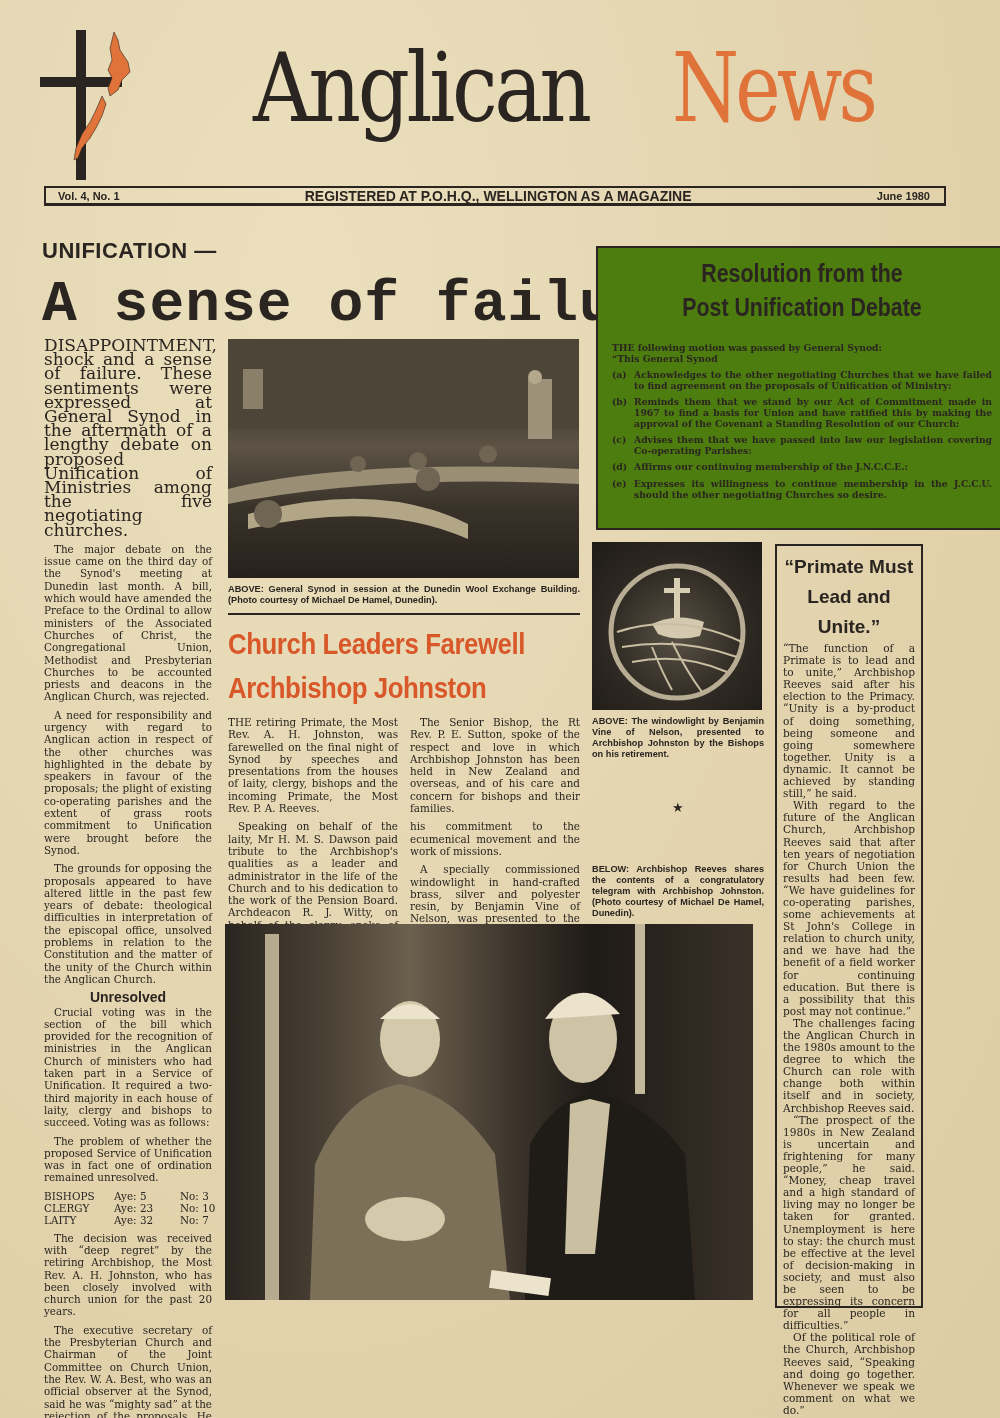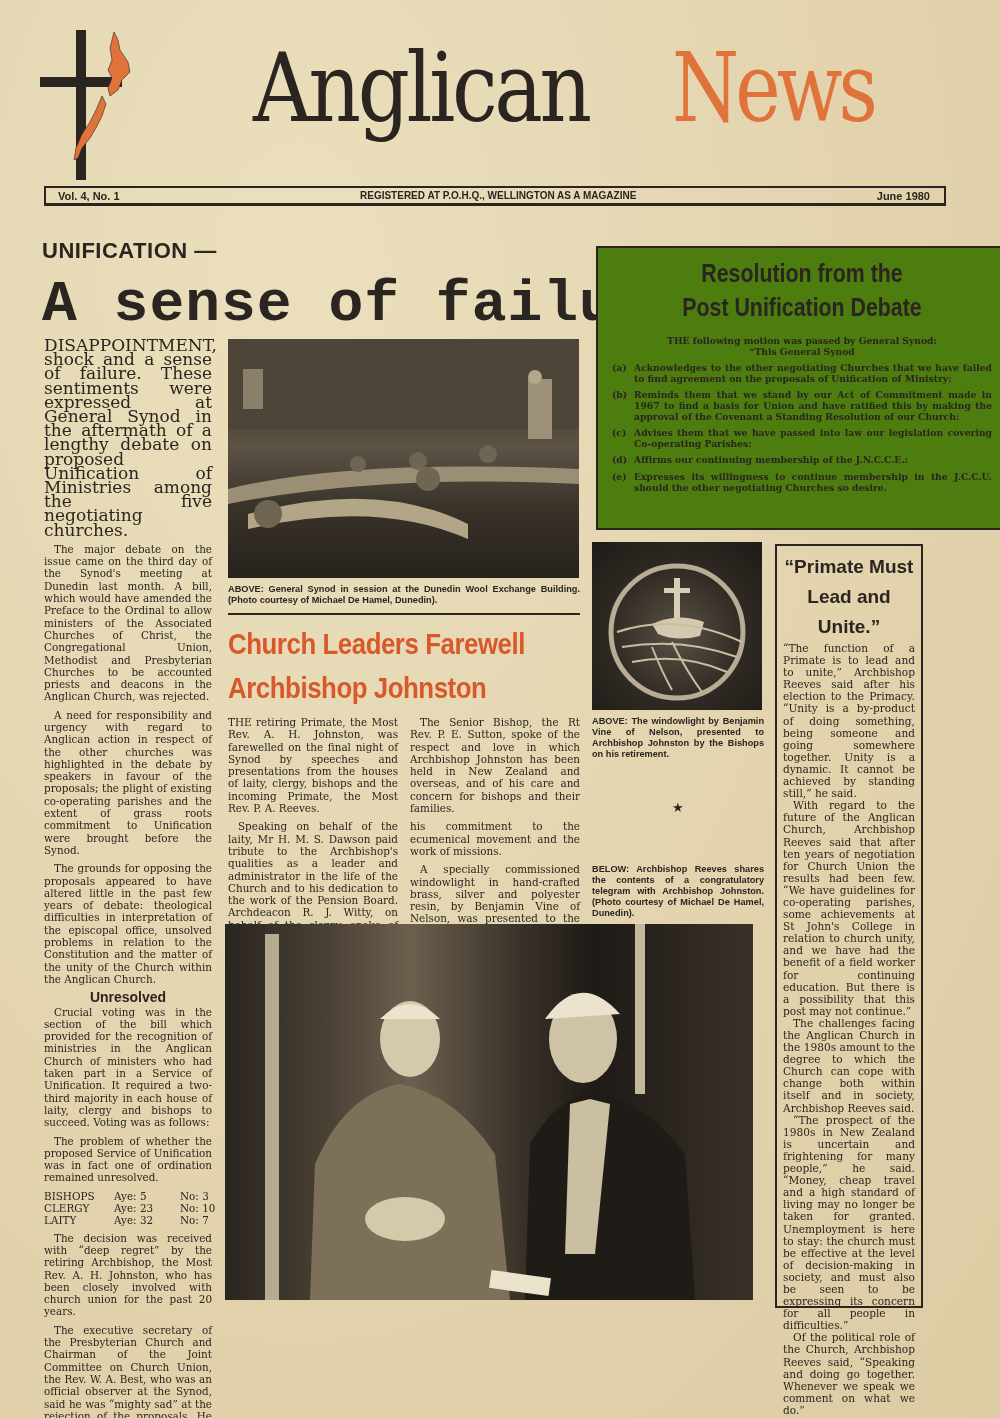--- a/index.html
+++ b/index.html
@@ -11,40 +11,40 @@
     font-family: "DejaVu Serif", serif; color: #2a2520;
   }
   .abs { position: absolute; }
   
   .logo-cross-v { position:absolute; left:76px; top:30px; width:10px; height:150px; background:#2a2520; }
   .logo-cross-h { position:absolute; left:40px; top:77px; width:82px; height:10px; background:#2a2520; }
   .logo-nz { position:absolute; left:72px; top:30px; width:60px; height:140px; }
   .title-anglican { position:absolute; left:253px; top:40px; font-family:"DejaVu Serif", serif; font-size:96px; letter-spacing:-4px; color:#2a2520; font-weight:normal; transform:scaleX(0.85); transform-origin:left; line-height:1; }
   .title-news { position:absolute; left:672px; top:40px; font-family:"DejaVu Serif", serif; font-size:96px; letter-spacing:-5px; color:#e0733a; transform:scaleX(0.8); transform-origin:left; line-height:1; }
   .bar { position:absolute; left:44px; top:186px; width:902px; height:20px; border:2px solid #2a2520; border-bottom-width:3px; display:flex; justify-content:space-between; align-items:center; padding:0 14px 0 12px; font-family:"Liberation Sans", sans-serif; font-weight:bold; font-size:11px; }
-  .bar .mid { font-size:10px; }
+  .bar .mid { font-size:14px; }
   
   .kicker { left:42px; top:238px; font-family:"Liberation Sans", sans-serif; font-weight:bold; font-size:22px; letter-spacing:0.5px; }
   .headline { left:42px; top:272px; font-family:Liberation Mono, monospace; font-weight:bold; font-size:58px; letter-spacing:1px; }
   .col { font-size:10.4px; line-height:12.3px; text-align:justify; hyphens:auto; }
   .col p { text-indent:10px; margin-bottom:6px; }
   .col p.lead { text-indent:0; font-size:17px; line-height:14.2px; }
   .subhead { font-family:"Liberation Sans", sans-serif; font-weight:bold; font-size:14px; text-align:center; margin:4px 0 2px; }
   .votes { display:grid; grid-template-columns: 70px 66px 60px; font-size:10.4px; line-height:12px; margin-bottom:6px; }
   
   .photo { position:absolute; background:#2b2620; overflow:hidden; }
   .photo-synod { left:228px; top:339px; width:351px; height:239px;
     background: linear-gradient(180deg, #3a332b 0%, #4a4236 30%, #5c5345 45%, #3a332a 70%, #26211c 100%); }
   .caption { position:absolute; font-family:"Liberation Sans", sans-serif; font-weight:bold; font-size:9.2px; line-height:11px; text-align:justify; }
   .rule { position:absolute; height:2px; background:#2a2520; }
   .farewell { position:absolute; left:228px; top:622px; font-family:"Liberation Sans", sans-serif; font-weight:bold; color:#d9582a; font-size:30px; line-height:44px; letter-spacing:-0.5px; transform:scaleX(0.86); transform-origin:left; white-space:nowrap; }
   .resolution { position:absolute; left:596px; top:246px; width:412px; height:284px; background:#4d7c0f; border:2px solid #2a2520; padding:8px 14px; }
   .res-title { font-family:"Liberation Sans", sans-serif; font-weight:bold; font-size:26px; line-height:34px; text-align:center; transform:scaleX(0.82); }
   .res-body { font-family:"DejaVu Serif", serif; font-weight:bold; font-size:9.2px; line-height:10.6px; color:#2a2520; }
-  .res-body .intro { margin-top:12px; margin-bottom:6px;text-align:center; }
+  .res-body .intro { margin-top:19px; margin-bottom:6px; }
   .res-item { display:flex; margin-bottom:6px; text-align:justify; }
   .res-item .lbl { width:22px; flex:none; }
   .photo-window { left:592px; top:542px; width:170px; height:168px; background: radial-gradient(circle at 50% 55%, #5a5246 0%, #2e2922 55%, #1e1a16 100%); }
   .primate-box { position:absolute; left:775px; top:544px; width:148px; height:764px; border:2px solid #2a2520; padding:6px 6px; }
   .primate-title { font-family:"Liberation Sans", sans-serif; font-weight:bold; font-size:19px; line-height:30px; text-align:center; }
   .primate-box .col { font-size:10.6px; line-height:12.1px; }
   .primate-box .col p { text-indent:10px; margin-bottom:0; }
   .photo-bishops { left:225px; top:924px; width:528px; height:376px;
     background: linear-gradient(90deg, #2a251f 0%, #4b4236 20%, #6b604e 35%, #3c342b 55%, #1e1a16 70%, #3a3229 100%); }
   .star { position:absolute; left:672px; top:800px; font-size:13px; }
@@ -182,21 +182,21 @@
 
 <div class="primate-box">
   <div class="primate-title">
     <div>“Primate Must</div>
     <div>Lead and</div>
     <div>Unite.”</div>
   </div>
   <div class="col">
     <p style="text-indent:0">“The function of a Primate is to lead and to unite,” Archbishop Reeves said after his election to the Primacy. “Unity is a by-product of doing something, being someone and going somewhere together. Unity is a dynamic. It cannot be achieved by standing still,” he said.</p>
     <p>With regard to the future of the Anglican Church, Archbishop Reeves said that after ten years of negotiation for Church Union the results had been few. “We have guidelines for co-operating parishes, some achievements at St John's College in relation to church unity, and we have had the benefit of a field worker for continuing education. But there is a possibility that this post may not continue.”</p>
-    <p>The challenges facing the Anglican Church in the 1980s amount to the degree to which the Church can cope with change both within itself and in society, Archbishop Reeves said.</p>
+    <p>The challenges facing the Anglican Church in the 1980s amount to the degree to which the Church can role with change both within itself and in society, Archbishop Reeves said.</p>
     <p>“The prospect of the 1980s in New Zealand is uncertain and frightening for many people,” he said. “Money, cheap travel and a high standard of living may no longer be taken for granted. Unemployment is here to stay: the church must be effective at the level of decision-making in society, and must also be seen to be expressing its concern for all people in difficulties.”</p>
     <p>Of the political role of the Church, Archbishop Reeves said, “Speaking and doing go together. Whenever we speak we comment on what we do.”</p>
   </div>
 </div>
 
 <div class="photo photo-bishops">
   <svg width="528" height="376" viewBox="0 0 528 376">
     <rect x="40" y="10" width="14" height="366" fill="#b7ab8f"></rect>
     <rect x="410" y="0" width="10" height="170" fill="#c4b89c"></rect>
     <path d="M85 376 L90 240 Q120 170 175 160 Q230 170 270 230 L285 376 Z" fill="#7d7058"></path>

